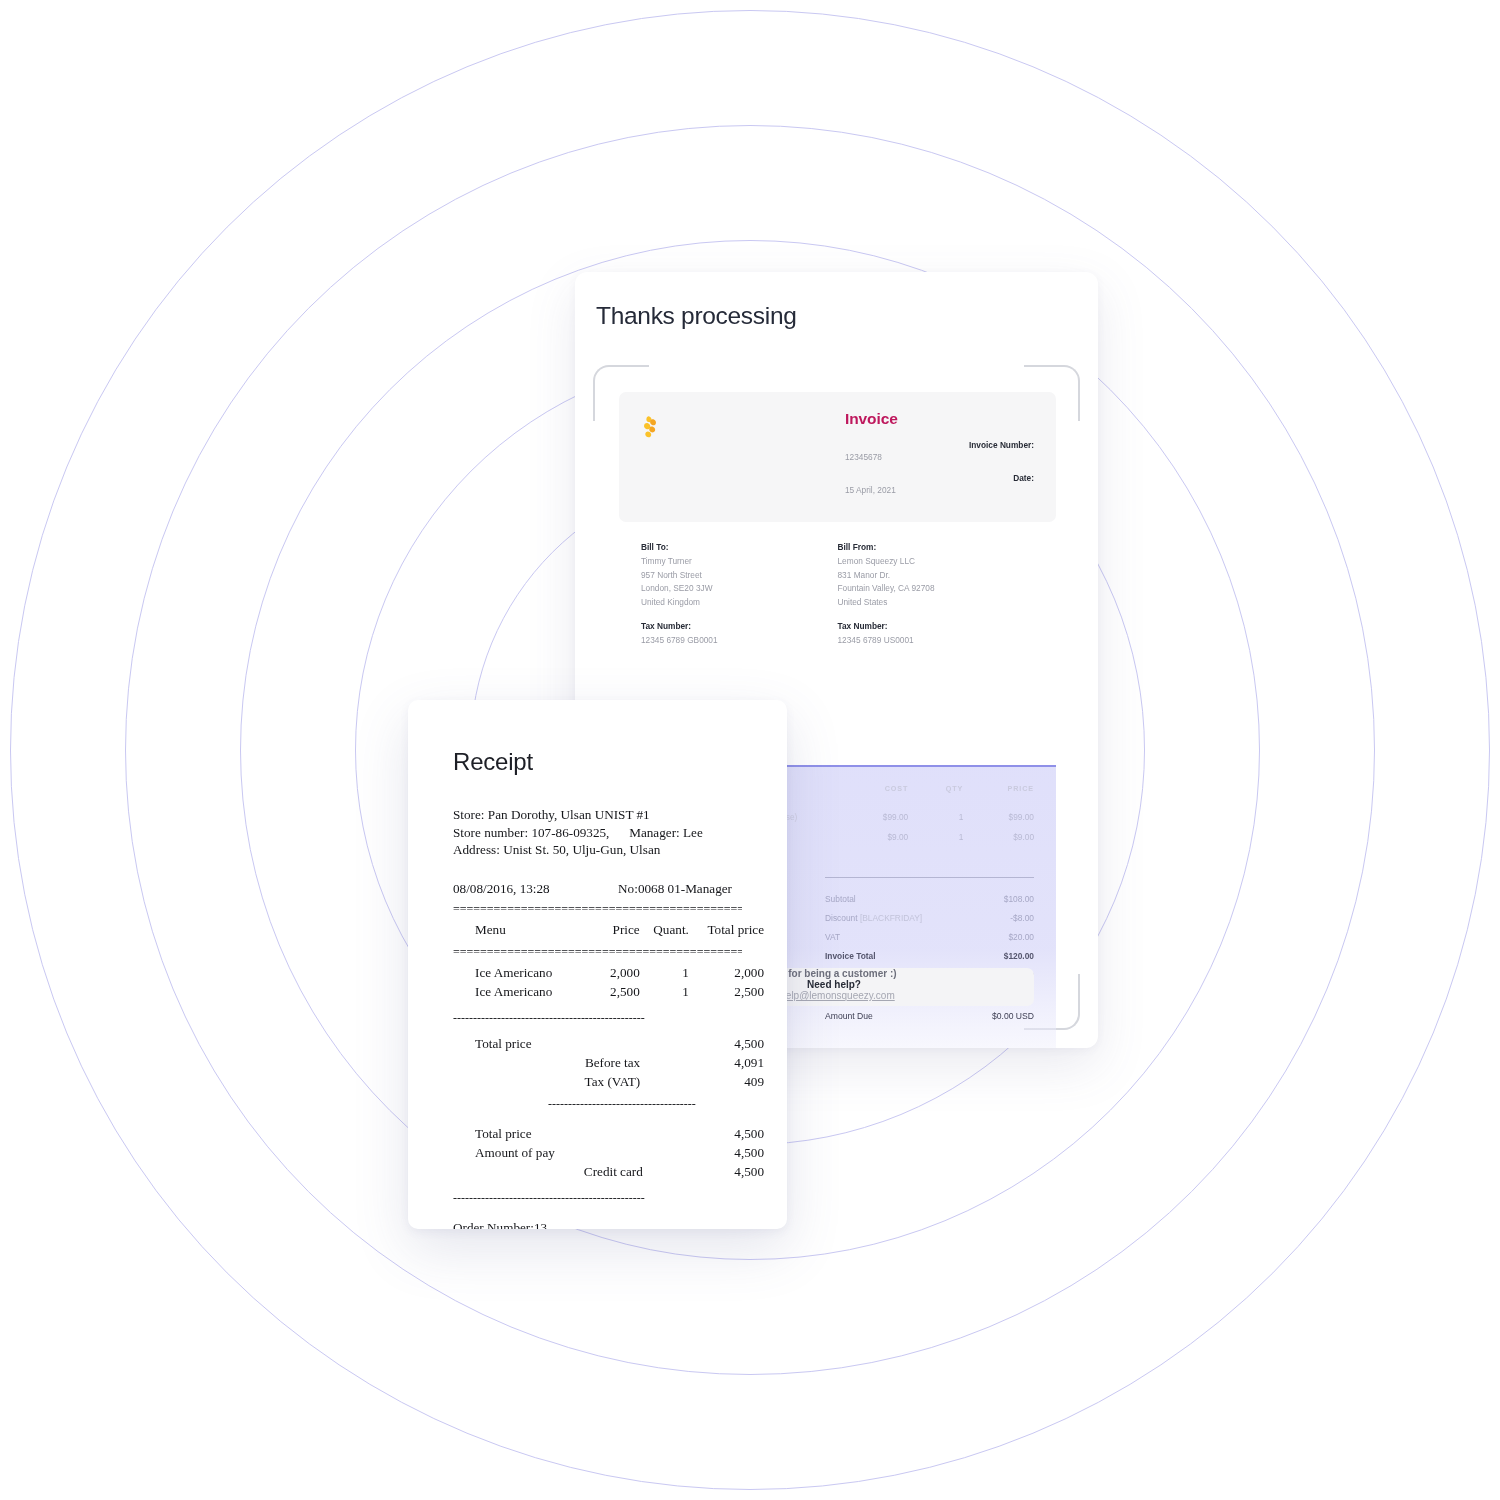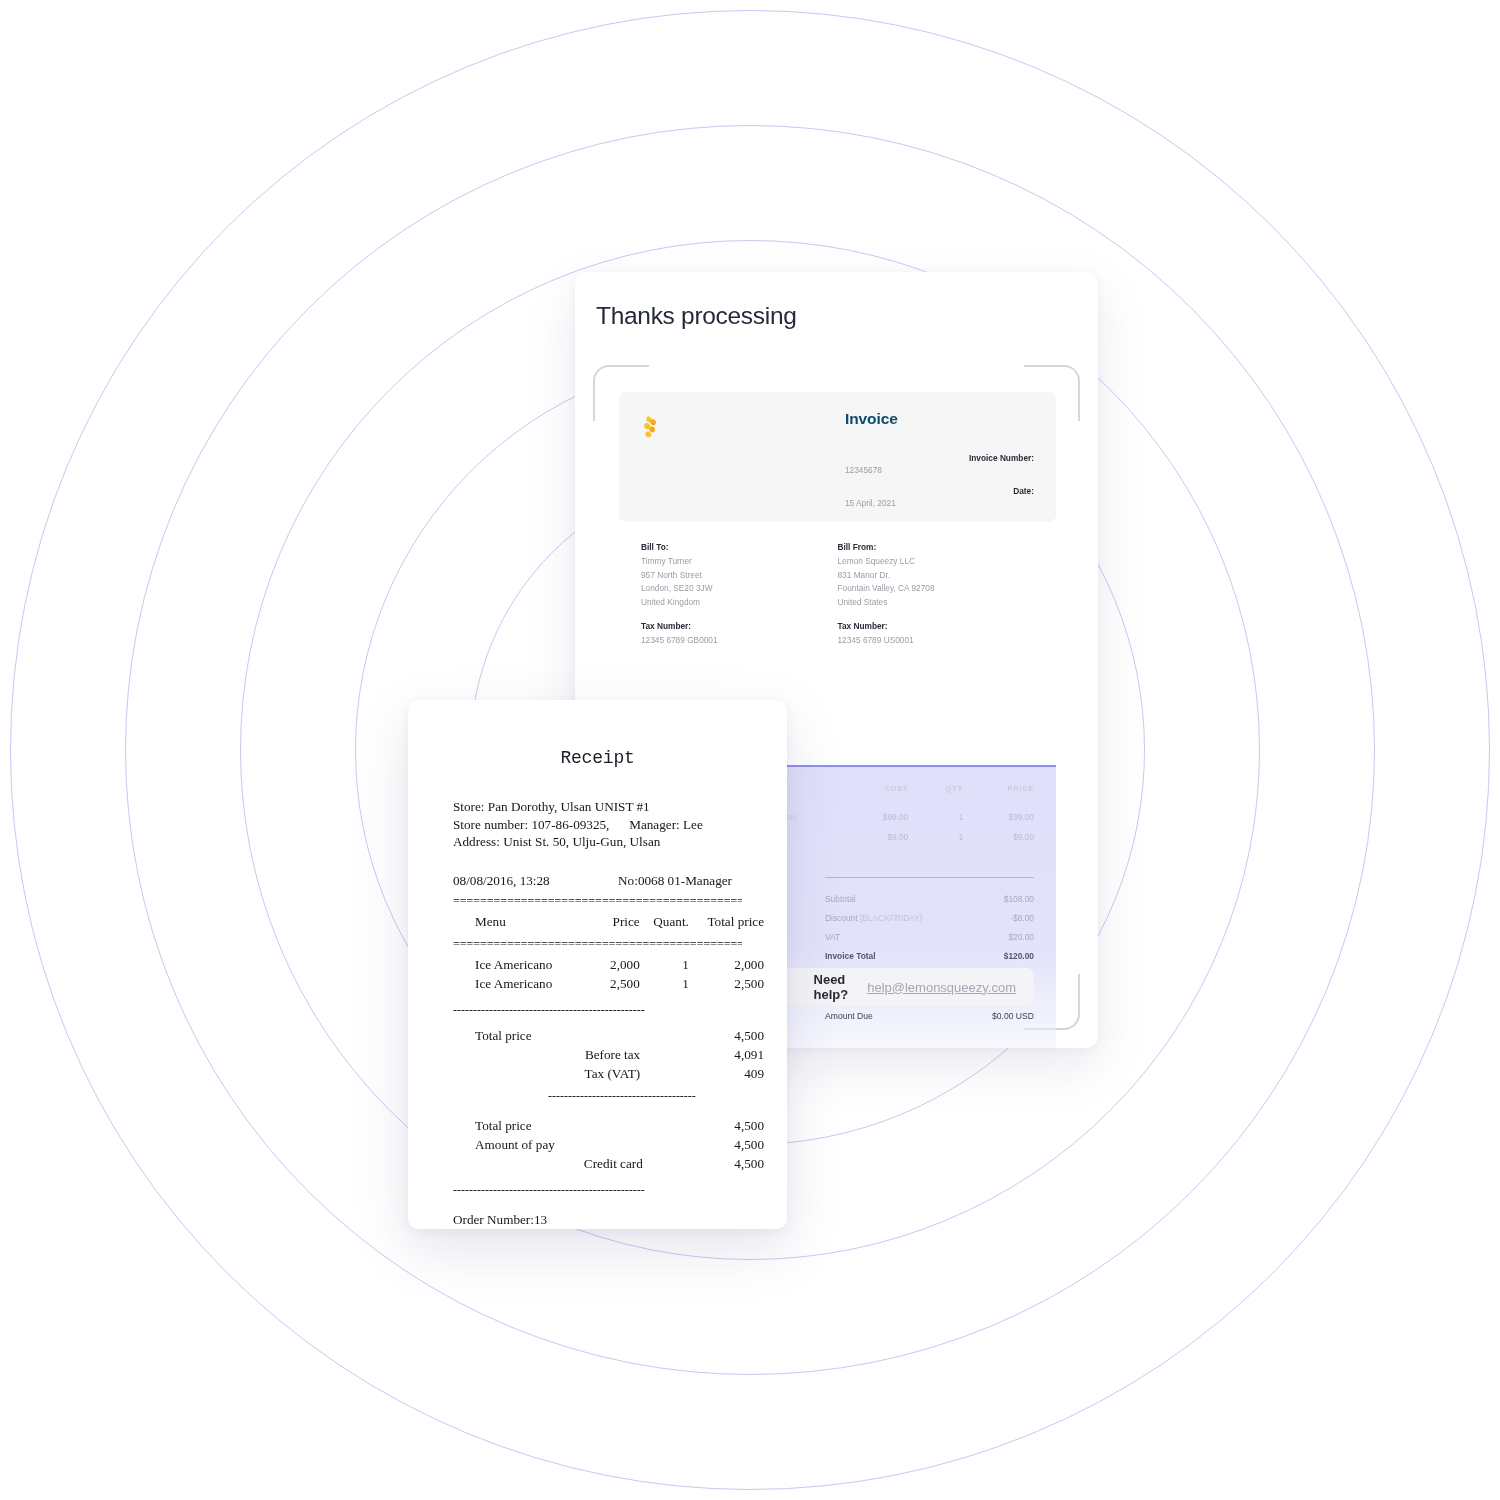--- a/index.html
+++ b/index.html
@@ -88,22 +88,22 @@
     padding: 18px 22px;
     display: flex;
   }
   .logo-wrap { width: 200px; padding-top: 6px; }
   .lemon-logo { display: block; }
 
   .inv-head-right { flex: 1; padding-left: 4px; }
   .inv-word {
     font-size: 15.5px;
     font-weight: 700;
-    color: #0c4a6e;
-    margin-bottom: 24px;
+    color: #be185d;
+    margin-bottom: 11px;
     letter-spacing: -0.1px;
   }
   .kv { margin-bottom: 8px; }
   .kv .k {
     font-size: 8.3px;
     font-weight: 700;
     color: #272b36;
     display: block;
     line-height: 1.45;
     text-align: right;
@@ -207,21 +207,22 @@
     position: absolute;
     left: 22px;
     right: 22px;
     bottom: 0;
     background: #f4f4f6;
     border-radius: 7px;
     height: 38px;
     display: flex;
     align-items: center;
     padding: 0 18px;
-    font-size: 13px;
+    font-size: 10px;
+    flex-direction: column;
   }
   .inv-footer .thanks { color: #6d6f7c; font-weight: 600; margin-right: 28px; }
   .inv-footer .needhelp { color: #272b36; font-weight: 700; margin-right: 7px; }
   .inv-footer .mail { color: #a5a7b2; text-decoration: underline; }
 
   
   .receipt-card {
     position: absolute;
     left: 408px;
     top: 700px;
@@ -230,24 +231,24 @@
     background: #ffffff;
     border-radius: 10px;
     box-shadow: 0 20px 55px rgba(90, 92, 140, 0.16),
                 0 3px 10px rgba(90, 92, 140, 0.07);
     font-family: "Liberation Serif", serif;
     color: #15161a;
     overflow: hidden;
   }
   .receipt-inner { padding: 48px 45px 0 45px; }
   .receipt-title {
-    font-family: Liberation Mono, monospace;
-    font-size: 18px;
+    font-family: Liberation Sans, sans-serif;
+    font-size: 24px;
     font-weight: 400;
-    text-align: center;
+    text-align: left;
     color: #1d1f26;
     margin-bottom: 30px;
     letter-spacing: -0.2px;
   }
   .rline { font-size: 13.2px; line-height: 1.33; white-space: pre; }
   .rgap { height: 22px; }
   .rdivider-eq {
     font-size: 12px;
     letter-spacing: 0px;
     line-height: 0.9;

